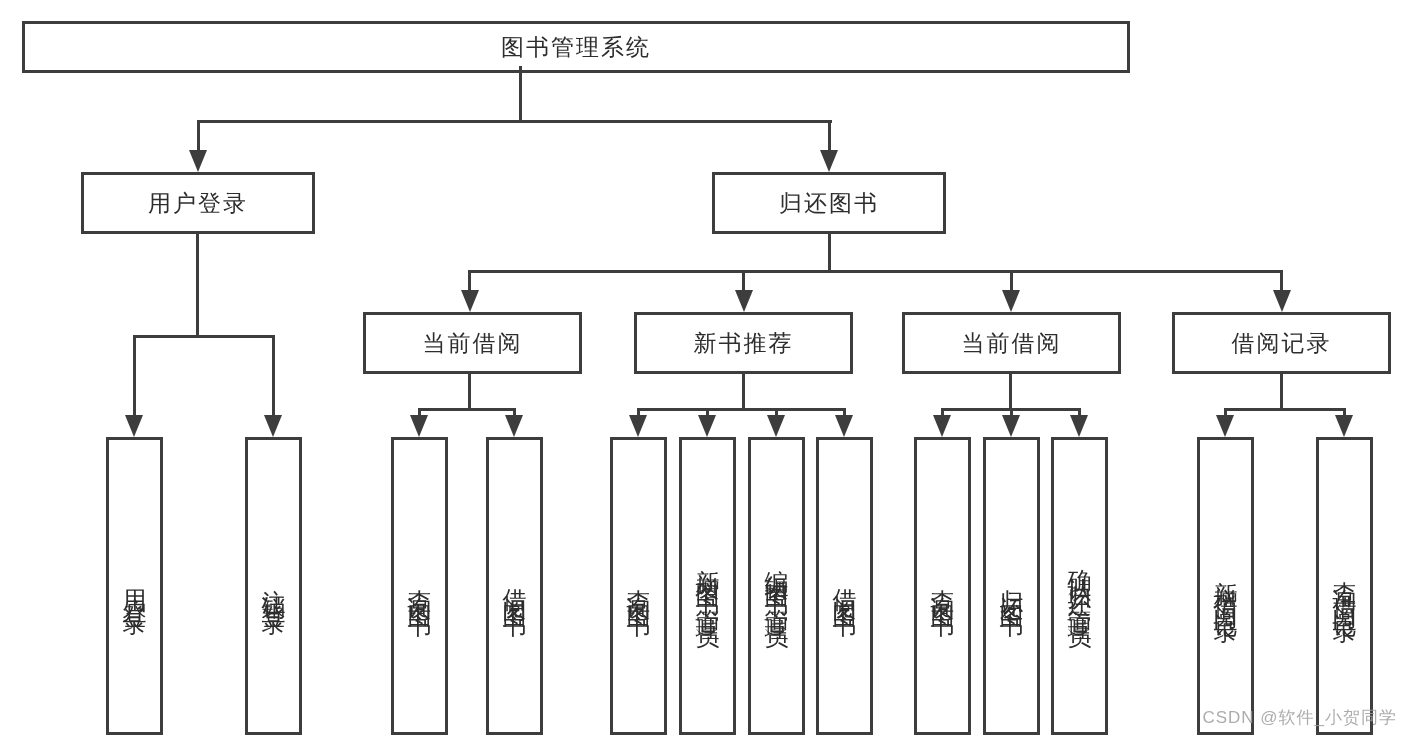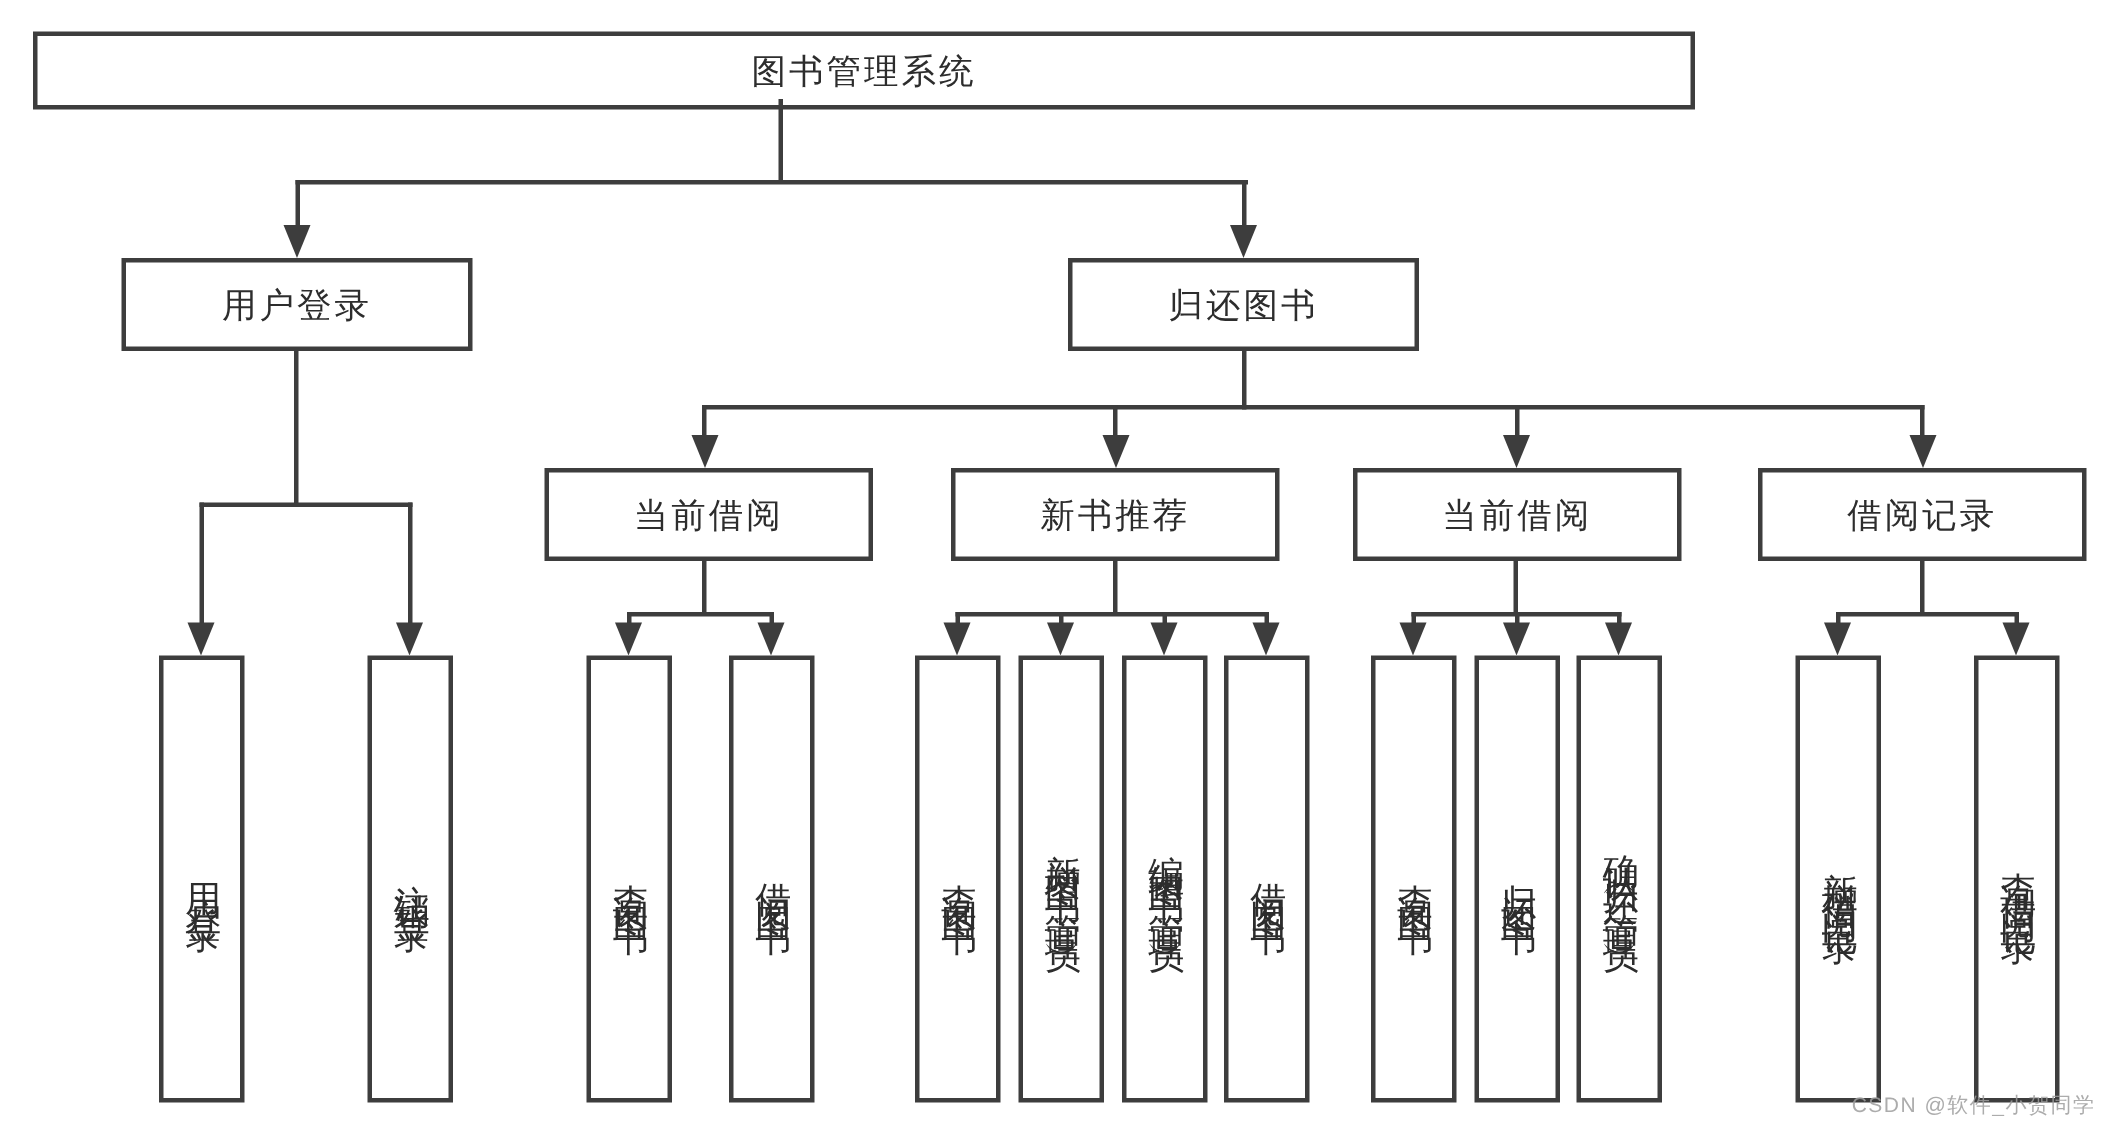--- a/index.html
+++ b/index.html
@@ -37,22 +37,22 @@
   .vline{position:absolute;width:3px;background:var(--line);}
   .hline{position:absolute;height:3px;background:var(--line);}
   .arrow{
     position:absolute;width:0;height:0;
     border-left:9px solid transparent;
     border-right:9px solid transparent;
     border-top:22px solid var(--line);
   }
   .watermark{
     position:absolute;
-    right:8px;bottom:1px;
-    font-size:14px;
+    right:8px;bottom:18px;
+    font-size:17px;
     color:#9e9e9e;
     opacity:.85;
     letter-spacing:1px;
     z-index:6;
     white-space:nowrap;
   }
 </style>
 </head>
 <body>
 

